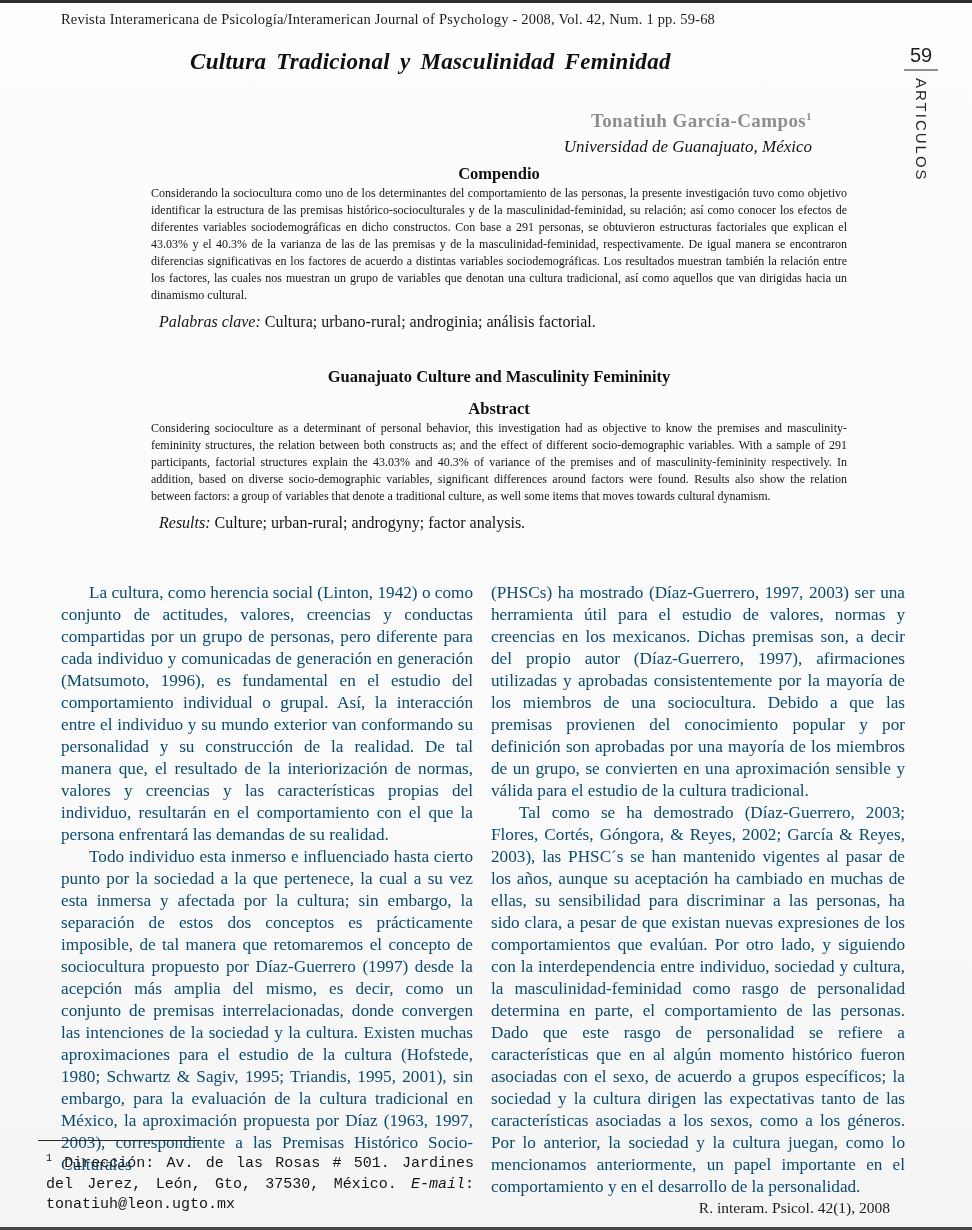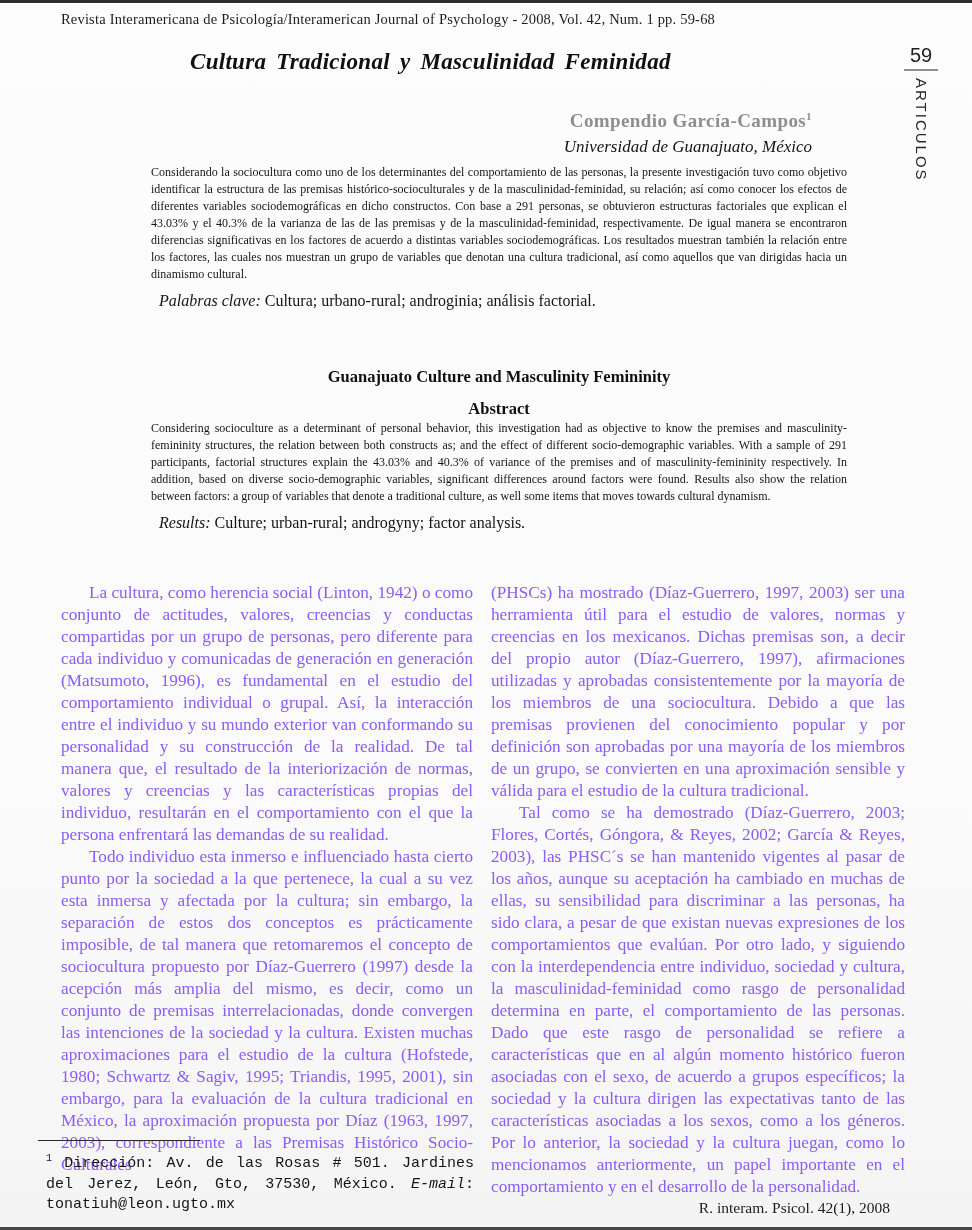--- a/index.html
+++ b/index.html
@@ -53,21 +53,21 @@
   }
   .abstract-body{margin:0;font-size:12px;line-height:17px;text-align:justify;}
   .keywords-line{margin:8px;font-size:16px;line-height:20.9px;}
   .keywords-line em{font-style:italic;}
 
   .english-title{
     position:absolute;top:367px;left:151px;width:696px;margin:0;text-align:center;
     font-size:16.5px;font-weight:bold;color:#101010;white-space:nowrap;
   }
 
-  .col{position:absolute;top:582px;font-size:17.2px;line-height:22px;text-align:justify;color:#8b5cf6;}
+  .col{position:absolute;top:582px;font-size:17.2px;line-height:22px;text-align:justify;color:#0c4a6e;}
   .col.left{left:61px;width:412px;}
   .col.right{left:491px;width:414px;}
   .col p{margin:0;}
   .col p.indent{text-indent:28px;}
 
   .footnote{position:absolute;left:38px;top:1140px;width:444px;font-size:15px;line-height:20.5px;}
   .footnote-rule{width:162px;border-top:1.5px solid #2a2a2a;margin:0 0 5px 0;}
   .footnote p{margin:8px;text-align:justify;font-family:Liberation Mono, monospace;}
   .footnote sup{font-size:10px;}
   .footnote em{font-style:italic;}
@@ -84,25 +84,26 @@
 <div class="masthead">Revista Interamericana de Psicología/Interamerican Journal of Psychology - 2008, Vol. 42, Num. 1 pp. 59-68</div>
 
 <div class="side-rail">
   <div class="page-num">59</div>
   <div class="rail-rule"></div>
   <span class="section-label">ARTICULOS</span>
 </div>
 
 <h1 class="title">Cultura Tradicional y Masculinidad Feminidad</h1>
 
-<div class="author-line"><span>Compendio García-Campos</span><sup>1</sup></div>
+<div class="author-line"><span>Tonatiuh García-Campos</span><sup>1</sup></div>
 
 <div class="affiliation">Universidad de Guanajuato, México</div>
 
 <section class="abstract-block spanish">
+  <h2 class="abstract-heading">Compendio</h2>
   <p class="abstract-body">Considerando la sociocultura como uno de los determinantes del comportamiento de las personas, la presente investigación tuvo como objetivo identificar la estructura de las premisas histórico-socioculturales y de la masculinidad-feminidad, su relación; así como conocer los efectos de diferentes variables sociodemográficas en dicho constructos. Con base a 291 personas, se obtuvieron estructuras factoriales que explican el 43.03% y el 40.3% de la varianza de las de las premisas y de la masculinidad-feminidad, respectivamente. De igual manera se encontraron diferencias significativas en los factores de acuerdo a distintas variables sociodemográficas. Los resultados muestran también la relación entre los factores, las cuales nos muestran un grupo de variables que denotan una cultura tradicional, así como aquellos que van dirigidas hacia un dinamismo cultural.</p>
   <p class="keywords-line"><em>Palabras clave:</em><span> Cultura; urbano-rural; androginia; análisis factorial.</span></p>
 </section>
 
 <h2 class="english-title">Guanajuato Culture and Masculinity Femininity</h2>
 
 <section class="abstract-block english">
   <h2 class="abstract-heading">Abstract</h2>
   <p class="abstract-body">Considering socioculture as a determinant of personal behavior, this investigation had as objective to know the premises and masculinity- femininity structures, the relation between both constructs as; and the effect of different socio-demographic variables. With a sample of 291 participants, factorial structures explain the 43.03% and 40.3% of variance of the premises and of masculinity-femininity respectively. In addition, based on diverse socio-demographic variables, significant differences around factors were found. Results also show the relation between factors: a group of variables that denote a traditional culture, as well some items that moves towards cultural dynamism.</p>
   <p class="keywords-line"><em>Results:</em><span> Culture; urban-rural; androgyny; factor analysis.</span></p>

